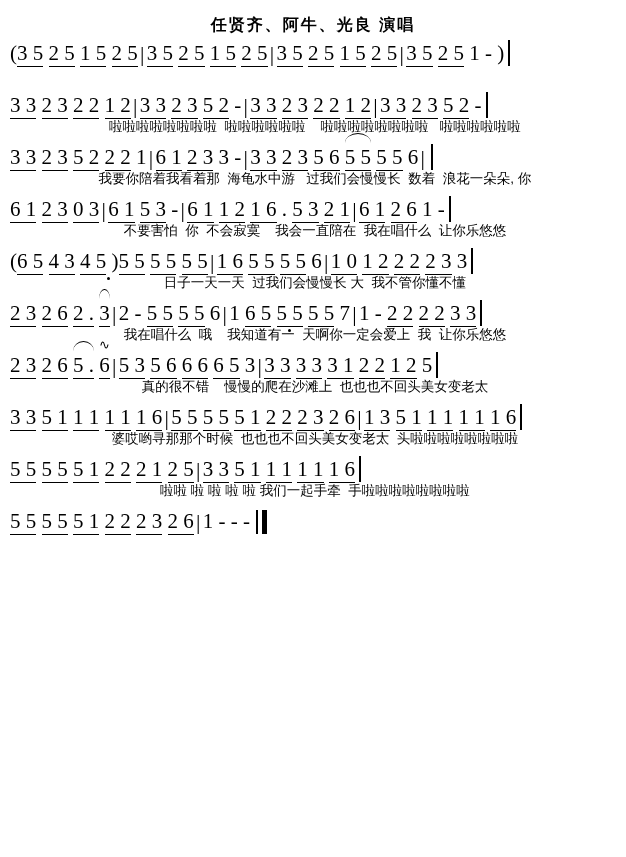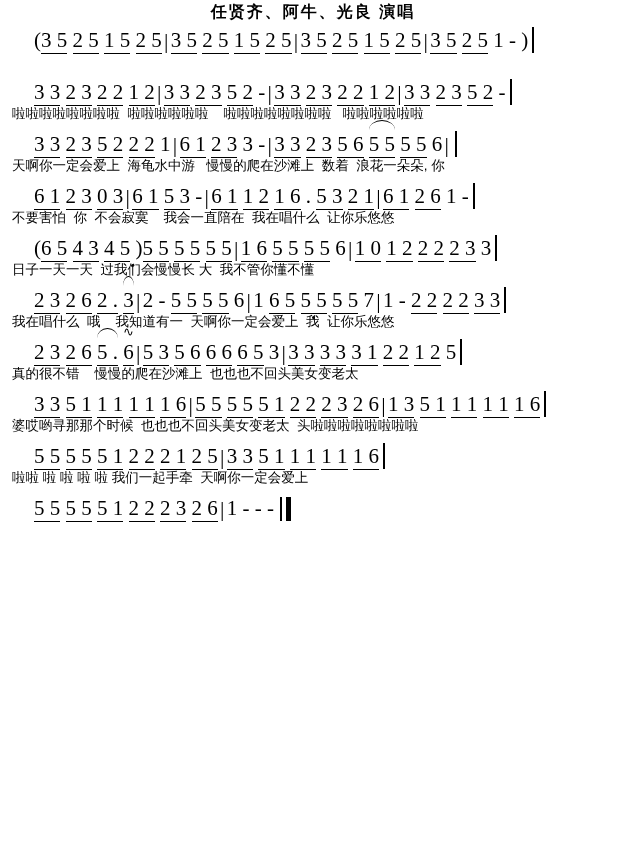--- a/index.html
+++ b/index.html
@@ -21,51 +21,51 @@
     height: 857px;
     padding: 0;
   }
 
   .credit-line {
     text-align: center;
     font-family: "Liberation Sans", sans-serif;
     font-size: 16px;
     font-weight: bold;
     letter-spacing: 2px;
-    padding-top: 3px;
+    padding-top: 16px;
     height: 20px;
     line-height: 18px;
     overflow: hidden;
   }
 
   .system {
     position: relative;
     margin: 0 0 0 0;
     padding: 0 8px 0 10px;
   }
 
   .notes-row {
     display: flex;
     align-items: flex-end;
     font-family: "Liberation Serif", serif;
     font-size: 21px;
     line-height: 26px;
     white-space: pre;
     height: 30px;
-    margin-left: 24px;
   }
 
   .lyrics-row {
     font-family: "Liberation Sans", sans-serif;
     font-size: 13.5px;
     line-height: 18px;
     white-space: pre;
     height: 22px;
     letter-spacing: 0px;
     padding-left: 2px;
+    text-align: center;
   }
 
   .measure {
     display: inline-block;
     position: relative;
     white-space: pre;
   }
 
   .bar {
     display: inline-block;
@@ -169,21 +169,21 @@
   <div class="system">
     <div class="notes-row">
       <span class="measure"><span class="u1">3&nbsp;3</span>&nbsp;<span class="u1">2&nbsp;3</span>&nbsp;<span class="u1">5&nbsp;2</span>&nbsp;<span class="u1">2&nbsp;2</span>&nbsp;1</span>
       <span class="bar">|</span>
       <span class="measure"><span class="u1">6&nbsp;1</span>&nbsp;<span class="u1">2&nbsp;3</span>&nbsp;3&nbsp;-</span>
       <span class="bar">|</span>
       <span class="measure"><span class="u1">3&nbsp;3</span>&nbsp;<span class="u1">2&nbsp;3</span>&nbsp;<span class="u1">5&nbsp;6</span>&nbsp;<span class="u1 slur">5&nbsp;5</span>&nbsp;<span class="u1">5&nbsp;5</span>&nbsp;6</span>
       <span class="bar">|</span>
       <span class="endline"></span>
     </div>
-    <div class="lyrics-row">天啊你一定会爱上  海龟水中游   慢慢的爬在沙滩上  数着  浪花一朵朵, 你</div>
+    <div class="lyrics-row">我要你陪着我看着那  海龟水中游   过我们会慢慢长  数着  浪花一朵朵, 你</div>
   </div>
 
   <div class="system">
     <div class="notes-row">
       <span class="measure"><span class="u1">6&nbsp;1</span>&nbsp;<span class="u1">2&nbsp;3</span>&nbsp;<span class="u1">0&nbsp;3</span></span>
       <span class="bar">|</span>
       <span class="measure"><span class="u1">6&nbsp;1</span>&nbsp;<span class="u1">5&nbsp;3</span>&nbsp;-</span>
       <span class="bar">|</span>
       <span class="measure"><span class="u1">6&nbsp;1</span>&nbsp;<span class="u1">1&nbsp;2</span>&nbsp;<span class="u1">1&nbsp;6</span>&nbsp;.&nbsp;<span class="u1">5&nbsp;3</span>&nbsp;<span class="u1">2&nbsp;1</span></span>
       <span class="bar">|</span>
@@ -243,21 +243,21 @@
     <div class="lyrics-row">婆哎哟寻那那个时候  也也也不回头美女变老太  头啦啦啦啦啦啦啦啦</div>
   </div>
 
   <div class="system">
     <div class="notes-row">
       <span class="measure"><span class="u1">5&nbsp;5</span>&nbsp;<span class="u1">5&nbsp;5</span>&nbsp;<span class="u1">5&nbsp;1</span>&nbsp;<span class="u1">2&nbsp;2</span>&nbsp;<span class="u1">2&nbsp;1</span>&nbsp;<span class="u1">2&nbsp;5</span></span>
       <span class="bar">|</span>
       <span class="measure"><span class="u1">3&nbsp;3</span>&nbsp;<span class="u1">5&nbsp;1</span>&nbsp;<span class="u1">1&nbsp;1</span>&nbsp;<span class="u1">1&nbsp;1</span>&nbsp;<span class="u1">1&nbsp;6</span></span>
       <span class="endline"></span>
     </div>
-    <div class="lyrics-row">啦啦 啦 啦 啦 啦 我们一起手牵  天啊你一定会爱上</div>
+    <div class="lyrics-row">啦啦 啦 啦 啦 啦 我们一起手牵  手啦啦啦啦啦啦啦啦</div>
   </div>
 
   <div class="system">
     <div class="notes-row">
       <span class="measure"><span class="u1">5&nbsp;5</span>&nbsp;<span class="u1">5&nbsp;5</span>&nbsp;<span class="u1">5&nbsp;1</span>&nbsp;<span class="u1">2&nbsp;2</span>&nbsp;<span class="u1">2&nbsp;3</span>&nbsp;<span class="u1">2&nbsp;6</span></span>
       <span class="bar">|</span>
       <span class="measure">1&nbsp;-&nbsp;-&nbsp;-</span>
       <span class="final-bar"></span>
     </div>
     <div class="lyrics-row"></div>

